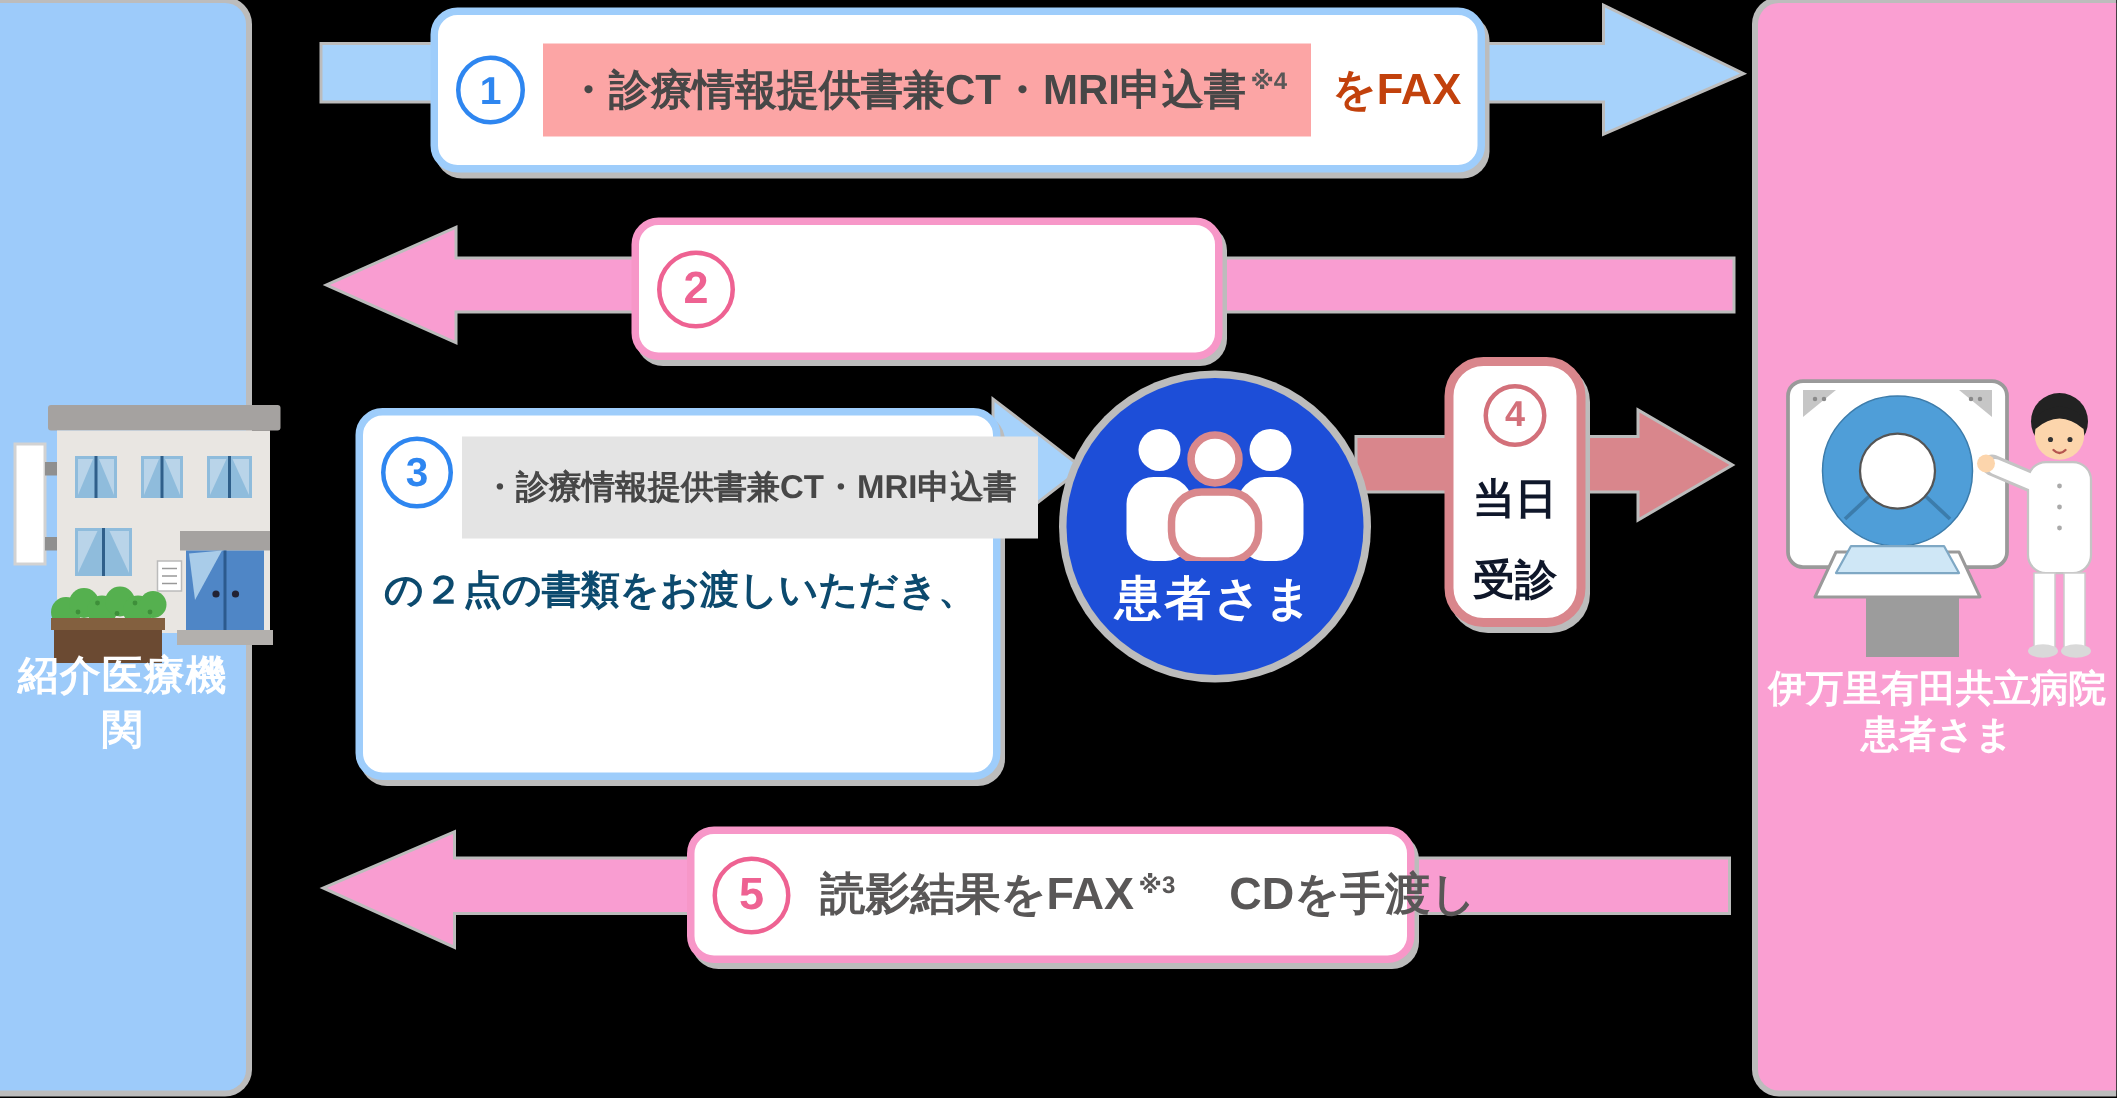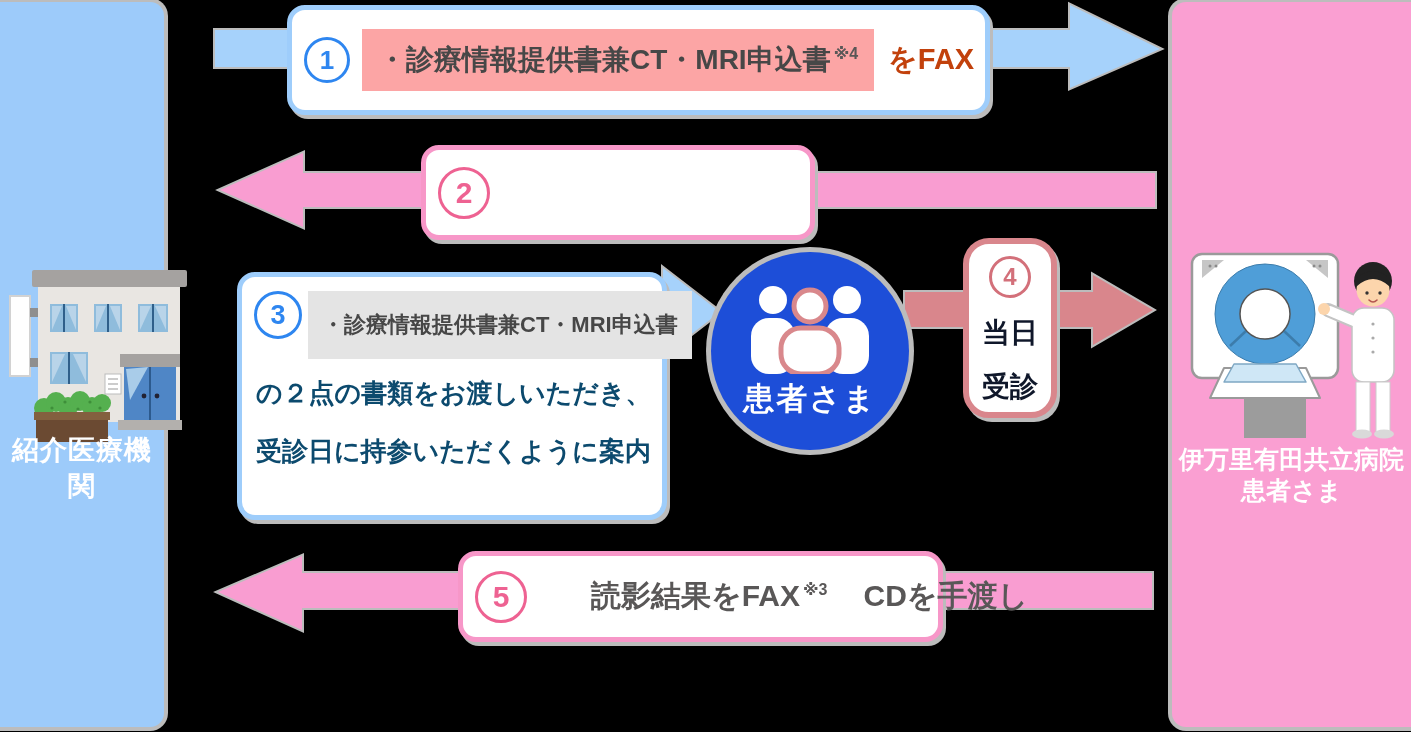--- a/index.html
+++ b/index.html
@@ -46,21 +46,21 @@
   .box3-head{display:flex;align-items:flex-start;}
   .doc-block{background:#e4e4e4;margin-left:6px;padding:10px 14px;font-size:22px;color:#474747;font-weight:bold;line-height:2.2;flex:1;}
   .box3 .body{font-size:26px;color:#0c4a6e;font-weight:bold;line-height:1.75;margin-top:12px;margin-left:2px;}
 
   .badge4{position:absolute;left:963px;top:238px;width:94px;height:180px;background:#fff;border:6px solid #d9868c;
           border-radius:26px;box-shadow:3px 4px 0 #bcbcbc;display:flex;flex-direction:column;align-items:center;
           padding-top:12px;gap:16px;box-sizing:border-box;}
   .badge4 .line{font-size:28px;color:#0f172a;font-weight:bold;}
 
   .box5{left:458px;top:551px;width:485px;height:91px;border:5px solid #f797c8;border-radius:18px;padding-left:12px;gap:20px;}
-  .box5 .text{font-size:30px;color:#595757;font-weight:bold;margin-left:44px;}
+  .box5 .text{font-size:30px;color:#595757;font-weight:bold;}
   .gap-left{margin-left:36px;}
 
   
   .patient{position:absolute;left:711px;top:252px;width:198px;height:198px;border-radius:50%;background:#1d4ed8;
            box-shadow:0 0 0 5px #bcbcbc;display:flex;flex-direction:column;align-items:center;padding-top:30px;box-sizing:border-box;}
   .patient-label{font-size:31px;color:#fff;font-weight:bold;margin-top:4px;letter-spacing:2px;}
 
   .illustration{position:absolute;}
 </style>
 </head>
@@ -198,21 +198,20 @@
   </div>
 
   <div class="box box3">
     <div class="box3-head">
       <span class="num num-blue s42">3</span>
       <div class="doc-block">
         <div>・診療情報提供書兼CT・MRI申込書</div>
       </div>
     </div>
     <div class="body">の２点の書類をお渡しいただき、</div>
-    <div class="body">受診日に持参いただくように案内</div>
   </div>
 
   <div class="patient">
     <svg width="130" height="92" viewBox="0 0 130 92">
       <circle cx="28" cy="18" r="14" fill="#ffffff"></circle>
       <rect x="6" y="36" width="44" height="56" rx="18" fill="#ffffff"></rect>
       <circle cx="102" cy="18" r="14" fill="#ffffff"></circle>
       <rect x="80" y="36" width="44" height="56" rx="18" fill="#ffffff"></rect>
       <circle cx="65" cy="24" r="16" fill="#ffffff" stroke="#d9888c" stroke-width="5"></circle>
       <rect x="36" y="46" width="58" height="46" rx="20" fill="#ffffff" stroke="#d9888c" stroke-width="5"></rect>

